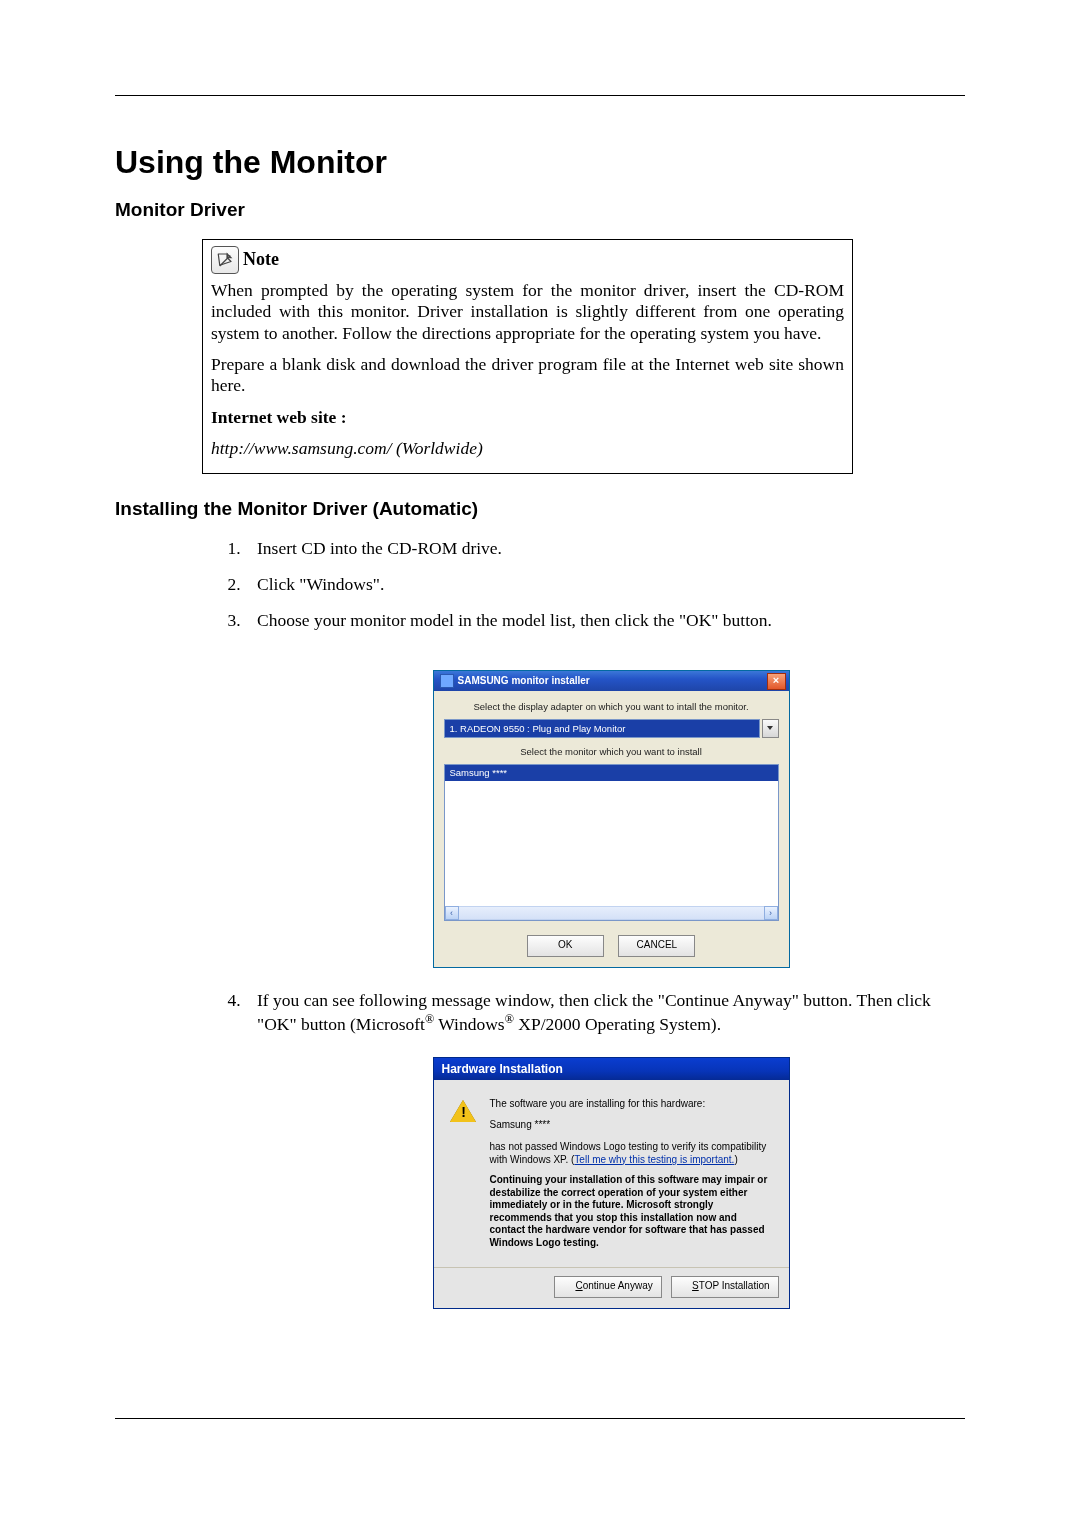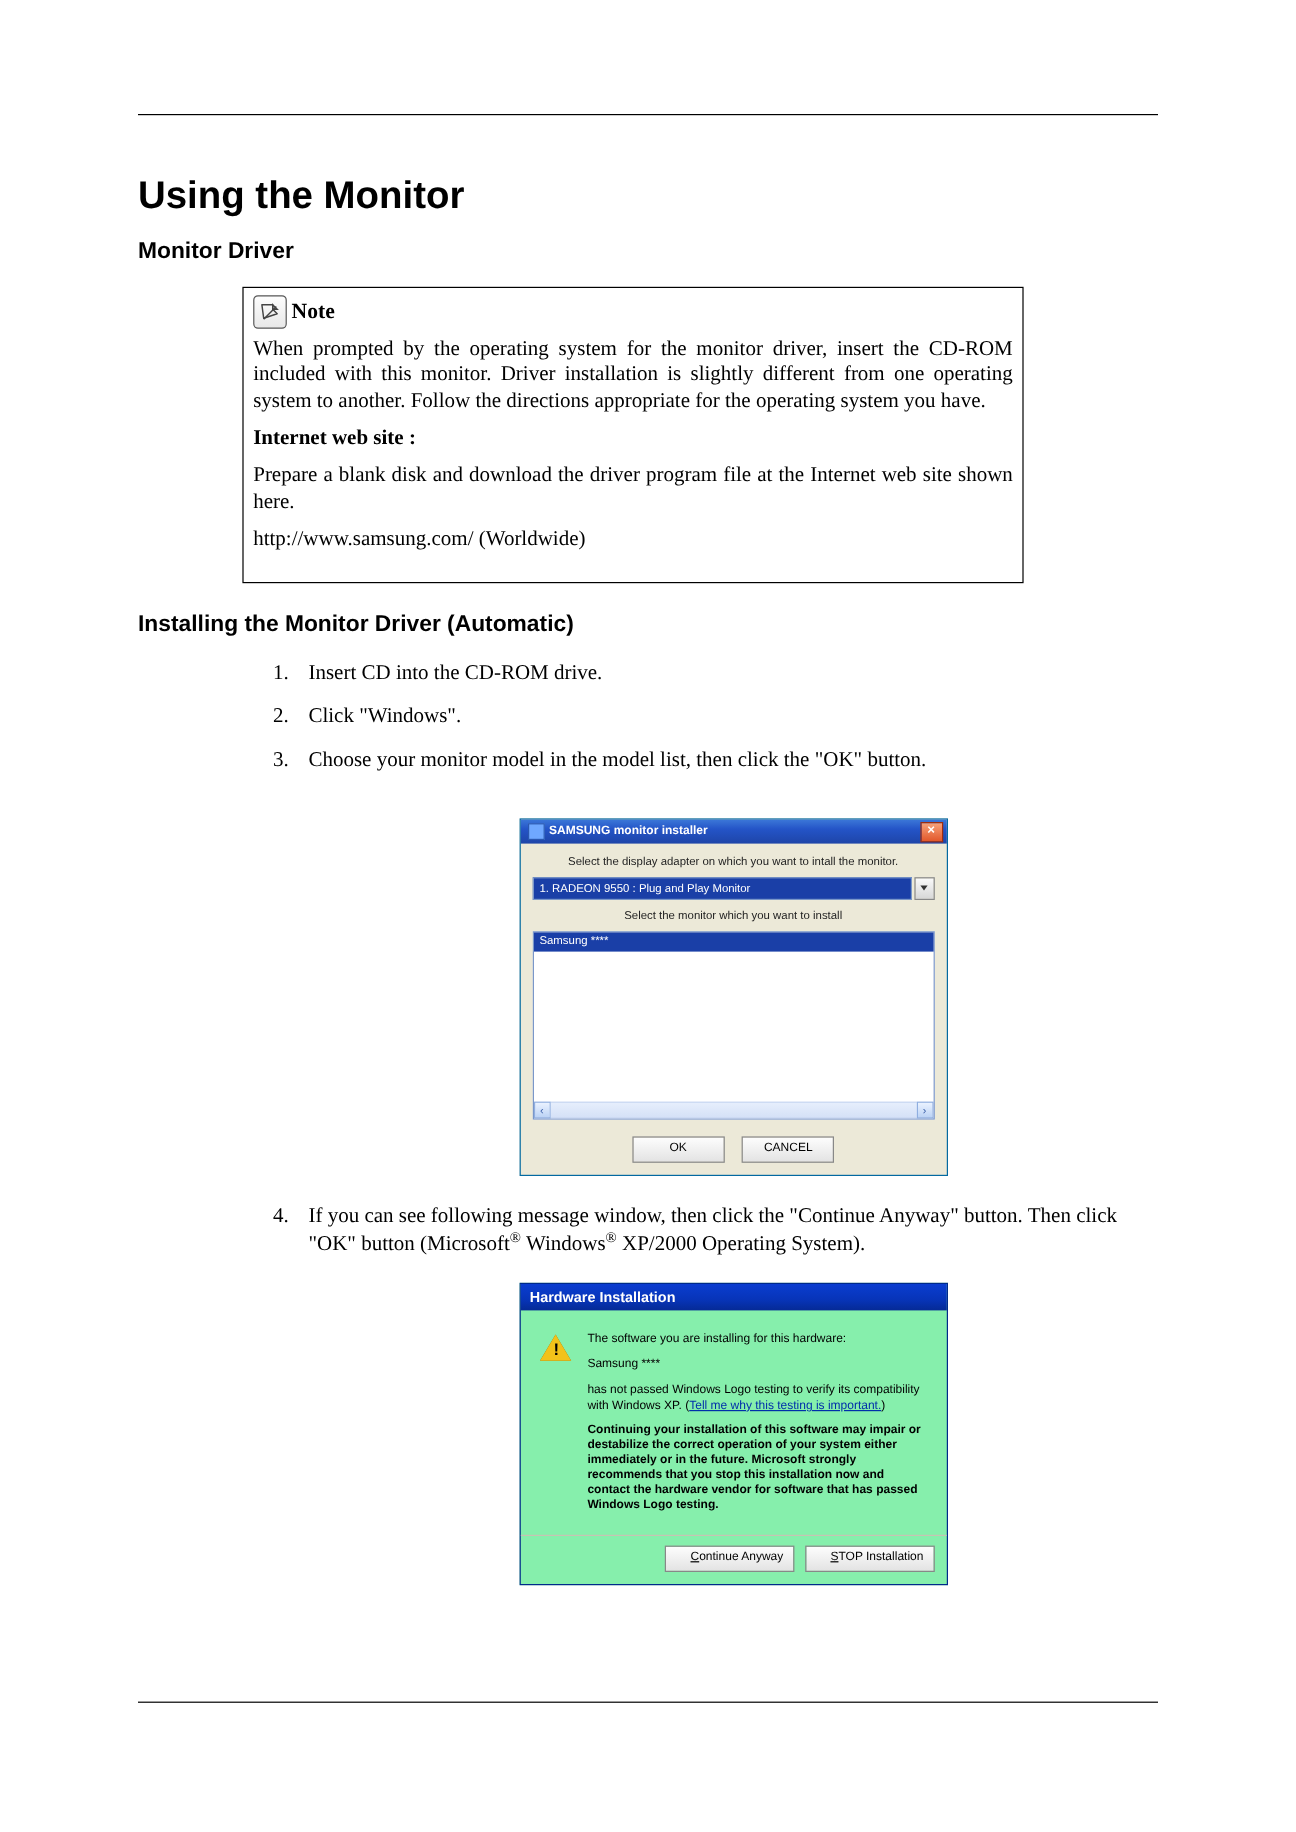--- a/index.html
+++ b/index.html
@@ -62,21 +62,21 @@
     border: 1px solid #555;
     border-radius: 4px;
     background: linear-gradient(#fdfdfd,#e8e8e8);
     display: flex;
     align-items: center;
     justify-content: center;
   }
   .note-icon svg { width: 18px; height: 18px; }
   .note-label { font-weight: bold; font-size: 18px; }
   .note-box p { margin: 0 0 10px 0; }
-  .note-box p:last-child { margin-bottom: 16px; }
+  .note-box p:last-child { margin-bottom: 4px; font-style: italic; }
   .internet-label { font-weight: bold; }
   ol.steps {
     margin: 14px 0 0 0;
     padding-left: 130px;
     font-size: 17.5px;
   }
   ol.steps li { padding-left: 12px; margin-bottom: 14px; line-height: 1.25; }
   ol.steps li:last-child { margin-bottom: 0; }
 
   
@@ -159,21 +159,21 @@
     display:inline-block; width:75px; height:20px;
     border:1px solid #888; background:linear-gradient(#fdfdfd,#e3e3e3);
     font-size:10px; line-height:18px; margin:0 6px;
   }
 
   
   .warn {
     width: 355px;
     margin: 22px auto 16px auto;
     border:1px solid #002a8a;
-    background:#86efac;
+    background:#e5e5e5;
     font-family: Tahoma, Arial, sans-serif;
     font-size:10px;
   }
   .warn .titlebar {
     height:22px;
     background: linear-gradient(#0a3dd0,#0734b8 60%,#052a95);
     color:#fff; font-weight:bold; font-size:12px;
     display:flex; align-items:center; padding:0 8px;
   }
   .warn .wbody { padding: 18px 14px 10px 14px; display:flex; gap:12px;}
@@ -225,22 +225,22 @@
       <span class="note-icon">
         <svg viewBox="0 0 24 24">
             <path d="M3 4 L15 4 L15 9 L20 14 L5 19 Z" fill="none" stroke="#444" stroke-width="1.6" stroke-linejoin="round"></path>
             <path d="M15 4 L20 9 L15 9 Z" fill="none" stroke="#444" stroke-width="1.6"></path>
             <path d="M5 20 L19 6" stroke="#444" stroke-width="1.6"></path>
           </svg>
       </span>
       <span class="note-label">Note</span>
     </div>
     <p>When prompted by the operating system for the monitor driver, insert the CD-ROM included with this monitor. Driver installation is slightly different from one operating system to another. Follow the directions appropriate for the operating system you have.</p>
+    <p>Prepare a blank disk and download the driver program file at the Internet web site shown here.</p>
     <p><span class="internet-label">Internet web site :</span></p>
-    <p>Prepare a blank disk and download the driver program file at the Internet web site shown here.</p>
     <p>http://www.samsung.com/ (Worldwide)</p>
   </div>
 
   <h2 class="section" style="margin-top:24px">Installing the Monitor Driver (Automatic)</h2>
 
   <ol class="steps">
     <li>Insert CD into the CD-ROM drive.</li>
     <li>Click "Windows".</li>
     <li>
       <span>Choose your monitor model in the model list, then click the "OK" button.</span>

